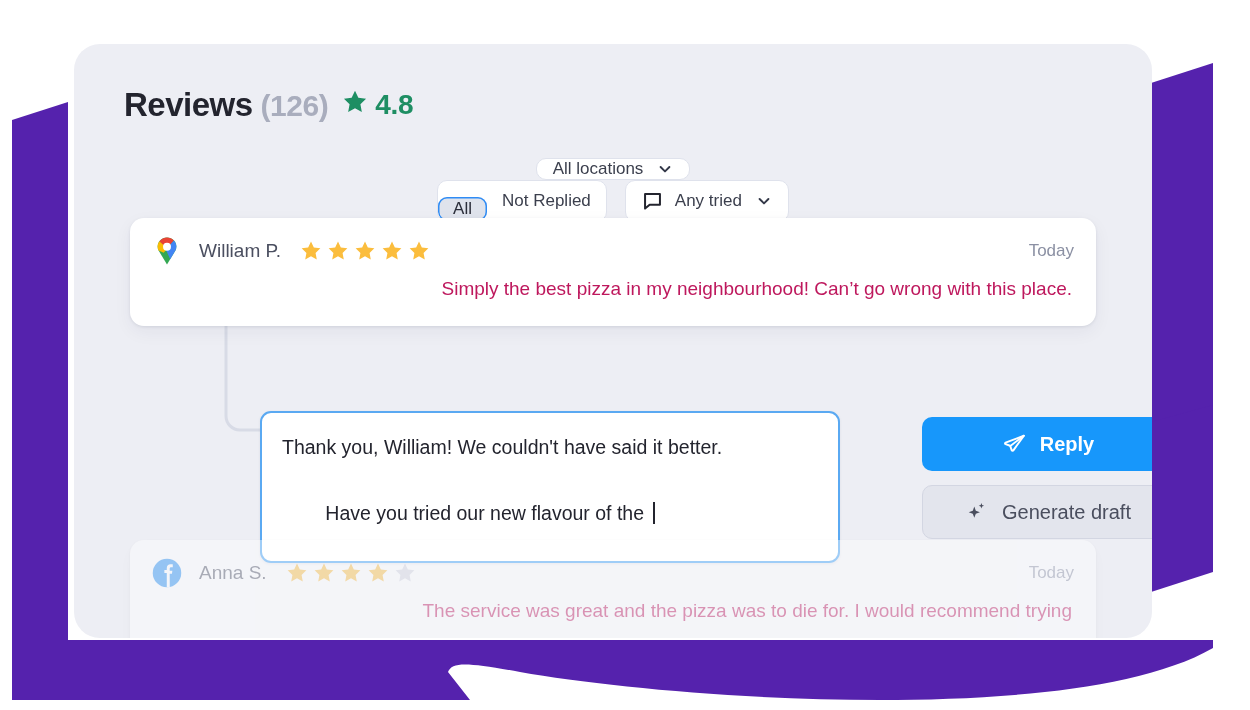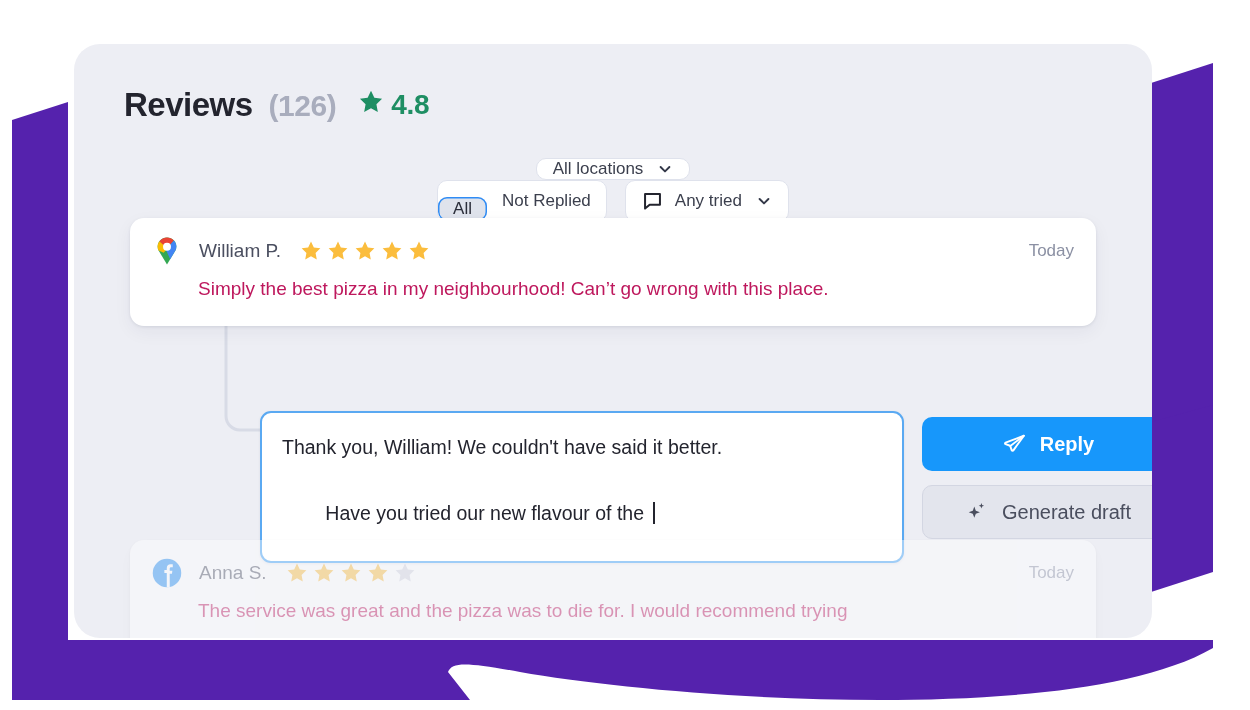--- a/index.html
+++ b/index.html
@@ -42,21 +42,21 @@
     overflow: hidden;
   }
 
   
   .panel-header {
     position: absolute;
     left: 50px;
     top: 42px;
     display: flex;
     align-items: baseline;
-    gap: 16px;
+    gap: 8px;
   }
   .title-main {
     font-size: 33px;
     font-weight: 700;
     color: #23242e;
     letter-spacing: -0.5px;
   }
   .title-count {
     font-size: 30px;
     font-weight: 700;
@@ -139,20 +139,21 @@
     color: #2b2e3a;
     margin-top: 16px;
   }
 
   
   .card {
     position: absolute;
     background: #ffffff;
     border-radius: 14px;
     box-shadow: 0 1px 3px rgba(40,45,80,0.10), 0 6px 18px rgba(40,45,80,0.055);
+    text-align: right;
   }
   #card-1 { left: 56px; top: 174px; width: 966px; height: 108px; }
   #card-2 { left: 56px; top: 496px; width: 966px; height: 130px; opacity: 0.42; }
 
   .card-row {
     position: absolute;
     left: 22px;
     right: 22px;
     top: 18px;
     display: flex;
@@ -189,21 +190,21 @@
     width: 46px;
     height: 110px;
     pointer-events: none;
   }
 
   
   .composer {
     position: absolute;
     left: 186px;
     top: 367px;
-    width: 644px;
+    width: 580px;
     height: 152px;
     background: #ffffff;
     border: 2.5px solid #5aa9f2;
     border-radius: 11px;
     box-shadow: 0 1px 3px rgba(40,45,80,0.08);
     padding: 18px 20px;
     overflow: hidden;
   }
   .composer-line {
     font-size: 19.5px;

